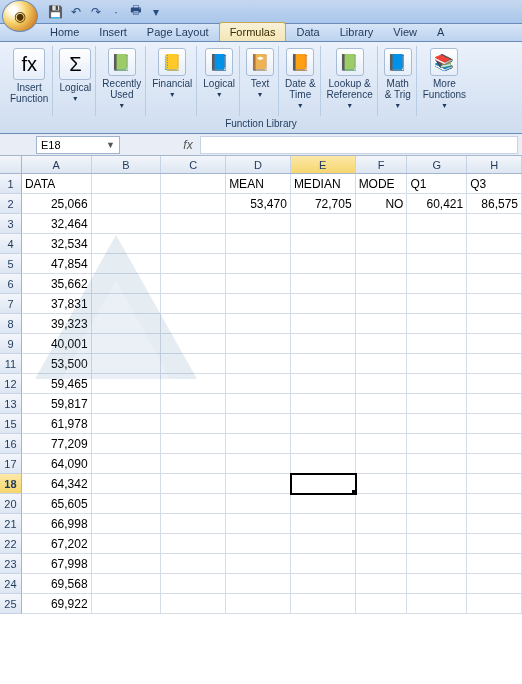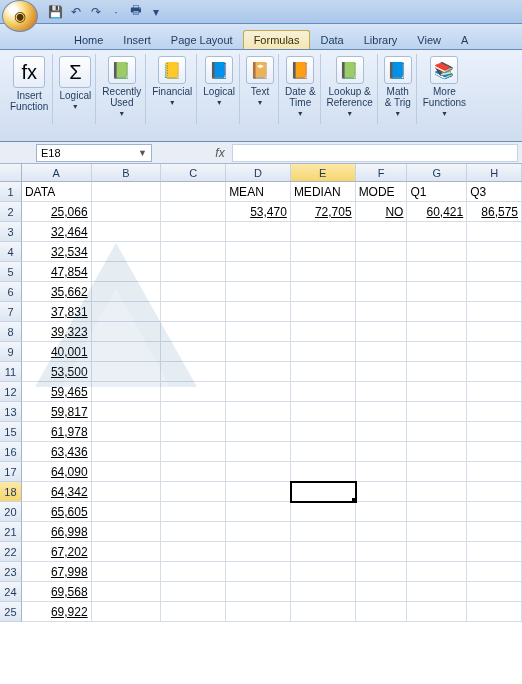--- a/index.html
+++ b/index.html
@@ -5,52 +5,52 @@
 * { box-sizing: border-box; margin: 0; padding: 0; font-family: "Segoe UI", Tahoma, sans-serif; }
 body { width: 522px; height: 684px; background: #fff; overflow: hidden; font-size: 11px; color: #000; }
 
 
 .titlebar { height: 24px; background: linear-gradient(#c5d8f0,#a9c6eb); display: flex; align-items: center; padding-left: 2px; border-bottom: 1px solid #6a8bb8; }
 .office-btn { width: 36px; height: 32px; border-radius: 50%; background: radial-gradient(circle at 30% 30%, #fff 10%, #f7d56e 40%, #c05a00 100%); border: 1px solid #6a8bb8; margin-top: 8px; margin-right: 4px; display:flex; align-items:center; justify-content:center; font-size:14px; color:#553300;}
 .qat { display: flex; gap: 4px; margin-left: 6px; }
 .qat span { width: 16px; height: 16px; display: inline-flex; align-items: center; justify-content: center; font-size: 12px; color: #2a4d7f; }
 
 
-.tabs { height: 26px; background: linear-gradient(#d7e5f7,#bcd3ef); display: flex; align-items: flex-end; padding-left: 64px; border-bottom: 1px solid #6a8bb8; }
+.tabs { height: 18px; background: linear-gradient(#d7e5f7,#bcd3ef); display: flex; align-items: flex-end; padding-left: 40px; border-bottom: 1px solid #6a8bb8; }
 .tab { padding: 3px 10px; font-size: 11px; color: #1e395b; cursor: pointer; }
 .tab.active { background: linear-gradient(#f8f1d8,#f3e6b6); border: 1px solid #c0a94e; border-bottom: none; border-radius: 3px 3px 0 0; color: #3b2f00; }
 
 
 .ribbon { height: 92px; background: linear-gradient(#eaf1fb,#cfddf0); border-bottom: 1px solid #6a8bb8; display: flex; flex-direction: column; }
 .ribbon-groups { flex: 1; display: flex; align-items: flex-start; padding: 4px 6px 0 6px; gap: 2px; }
 .rgroup { display: flex; flex-direction: column; align-items: center; justify-content: flex-start; padding: 2px 4px; height: 70px; border-right: 1px solid #b8cce4; }
 .rgroup:last-child { border-right: none; }
 .ricon { width: 28px; height: 28px; border: 1px solid #a9bcd6; border-radius: 3px; background: linear-gradient(#fff,#e6eef9); display:flex; align-items:center; justify-content:center; font-size:16px; margin-bottom:2px; }
 .ricon.big { width: 32px; height: 32px; font-size: 20px; }
 .rlabel { font-size: 10px; color: #1e395b; text-align: center; line-height: 11px; white-space: pre; }
 .ribbon-title { text-align: center; font-size: 10px; color: #1e395b; padding: 2px 0 4px 0; }
 .drop { font-size: 8px; color:#1e395b; margin-top:1px; }
 
 
 .formulabar { height: 22px; display: flex; align-items: center; border-bottom: 1px solid #a5b5cc; background: #e9eef6; }
-.namebox { width: 116px; height: 18px; border: 1px solid #9db3cf; background: #fff; margin-left: 36px; display: flex; align-items: center; padding: 0 4px; font-size: 11px; }
+.namebox { width: 84px; height: 18px; border: 1px solid #9db3cf; background: #fff; margin-left: 36px; display: flex; align-items: center; padding: 0 4px; font-size: 11px; }
 .namebox .dd { margin-left:auto; font-size:9px; color:#555; }
 .fx { width: 24px; text-align: center; font-style: italic; font-size: 12px; color: #555; margin-left: 56px; }
 .formula-input { flex: 1; height: 18px; border: 1px solid #c6d3e4; background:#fff; margin-right:4px; }
 
 
 .sheet { position: relative; }
 .colhdrs { display: flex; height: 18px; background: linear-gradient(#f3f6fb,#dde6f2); border-bottom: 1px solid #a5b5cc; }
 .corner { width: 22px; border-right:1px solid #a5b5cc; background: linear-gradient(#f3f6fb,#dde6f2); }
 .colhdr { border-right: 1px solid #c6d3e4; text-align: center; font-size: 11px; color:#1e395b; line-height:18px; }
 .row { display: flex; height: 20px; }
 .rowhdr { width: 22px; border-right:1px solid #a5b5cc; border-bottom:1px solid #c6d3e4; background: linear-gradient(#f3f6fb,#dde6f2); text-align:center; font-size:11px; color:#1e395b; line-height:20px; }
-.rowhdr.sel { background: linear-gradient(#fce8a8,#f6d66e); }
+.rowhdr.sel { background: linear-gradient(#fce8a8,#f6d66e); font-weight: bold; }
 .cell { border-right: 1px solid #d4dce8; border-bottom: 1px solid #d4dce8; font-size: 12px; line-height: 20px; padding: 0 3px; white-space: nowrap; overflow: hidden; }
-.cell.num { text-align: right; text-decoration: underline; }
+.cell.num { text-align: right; }
 .cell.sel { outline: 2px solid #000; outline-offset: -1px; position:relative; }
 .cell.sel::after { content:""; position:absolute; right:-2px; bottom:-2px; width:5px; height:5px; background:#000; }
 .colhdr.sel { background: linear-gradient(#fce8a8,#f6d66e); }
 
 
 .wm { position: absolute; left: 26px; top: 70px; width: 180px; height: 180px; opacity: 0.12; pointer-events:none; }
 
 
 .cA{width:70px}.cB{width:70px}.cC{width:65px}.cD{width:65px}.cE{width:65px}.cF{width:52px}.cG{width:60px}.cH{width:55px}
 </style>
@@ -131,20 +131,21 @@
 &amp; Trig</div>
       <div class="drop">▾</div>
     </div>
     <div class="rgroup">
       <div class="ricon">📚</div>
       <div class="rlabel">More
 Functions</div>
       <div class="drop">▾</div>
     </div>
   </div>
+  <div class="ribbon-title">Function Library</div>
 </div>
 
 <div class="formulabar">
   <div class="namebox">
     <span>E18</span>
     <span class="dd">▼</span>
   </div>
   <div class="fx">fx</div>
   <div class="formula-input"></div>
 </div>
@@ -304,21 +305,21 @@
         <div class="cell cB"></div>
         <div class="cell cC"></div>
         <div class="cell cD"></div>
         <div class="cell cE"></div>
         <div class="cell cF"></div>
         <div class="cell cG"></div>
         <div class="cell cH"></div>
       </div>
       <div class="row">
         <div class="rowhdr">16</div>
-        <div class="cell cA num num">63,436</div>
+        <div class="cell cA num num">77,209</div>
         <div class="cell cB"></div>
         <div class="cell cC"></div>
         <div class="cell cD"></div>
         <div class="cell cE"></div>
         <div class="cell cF"></div>
         <div class="cell cG"></div>
         <div class="cell cH"></div>
       </div>
       <div class="row">
         <div class="rowhdr">17</div>

